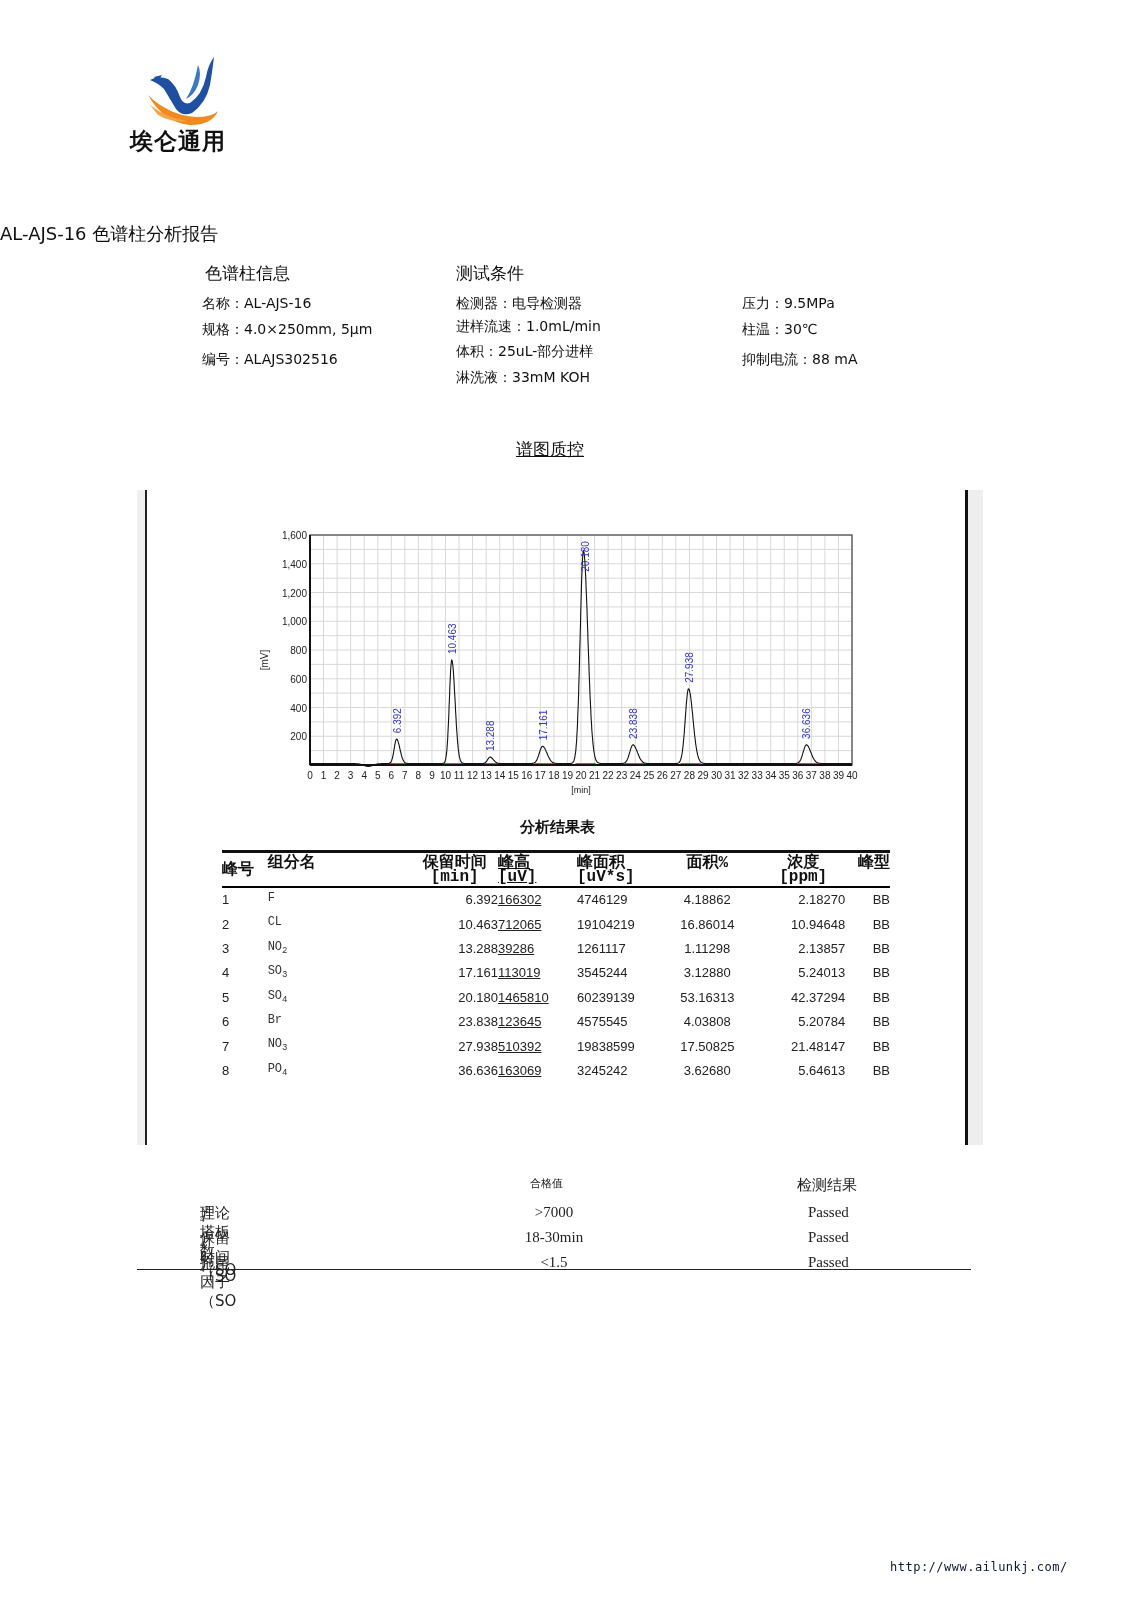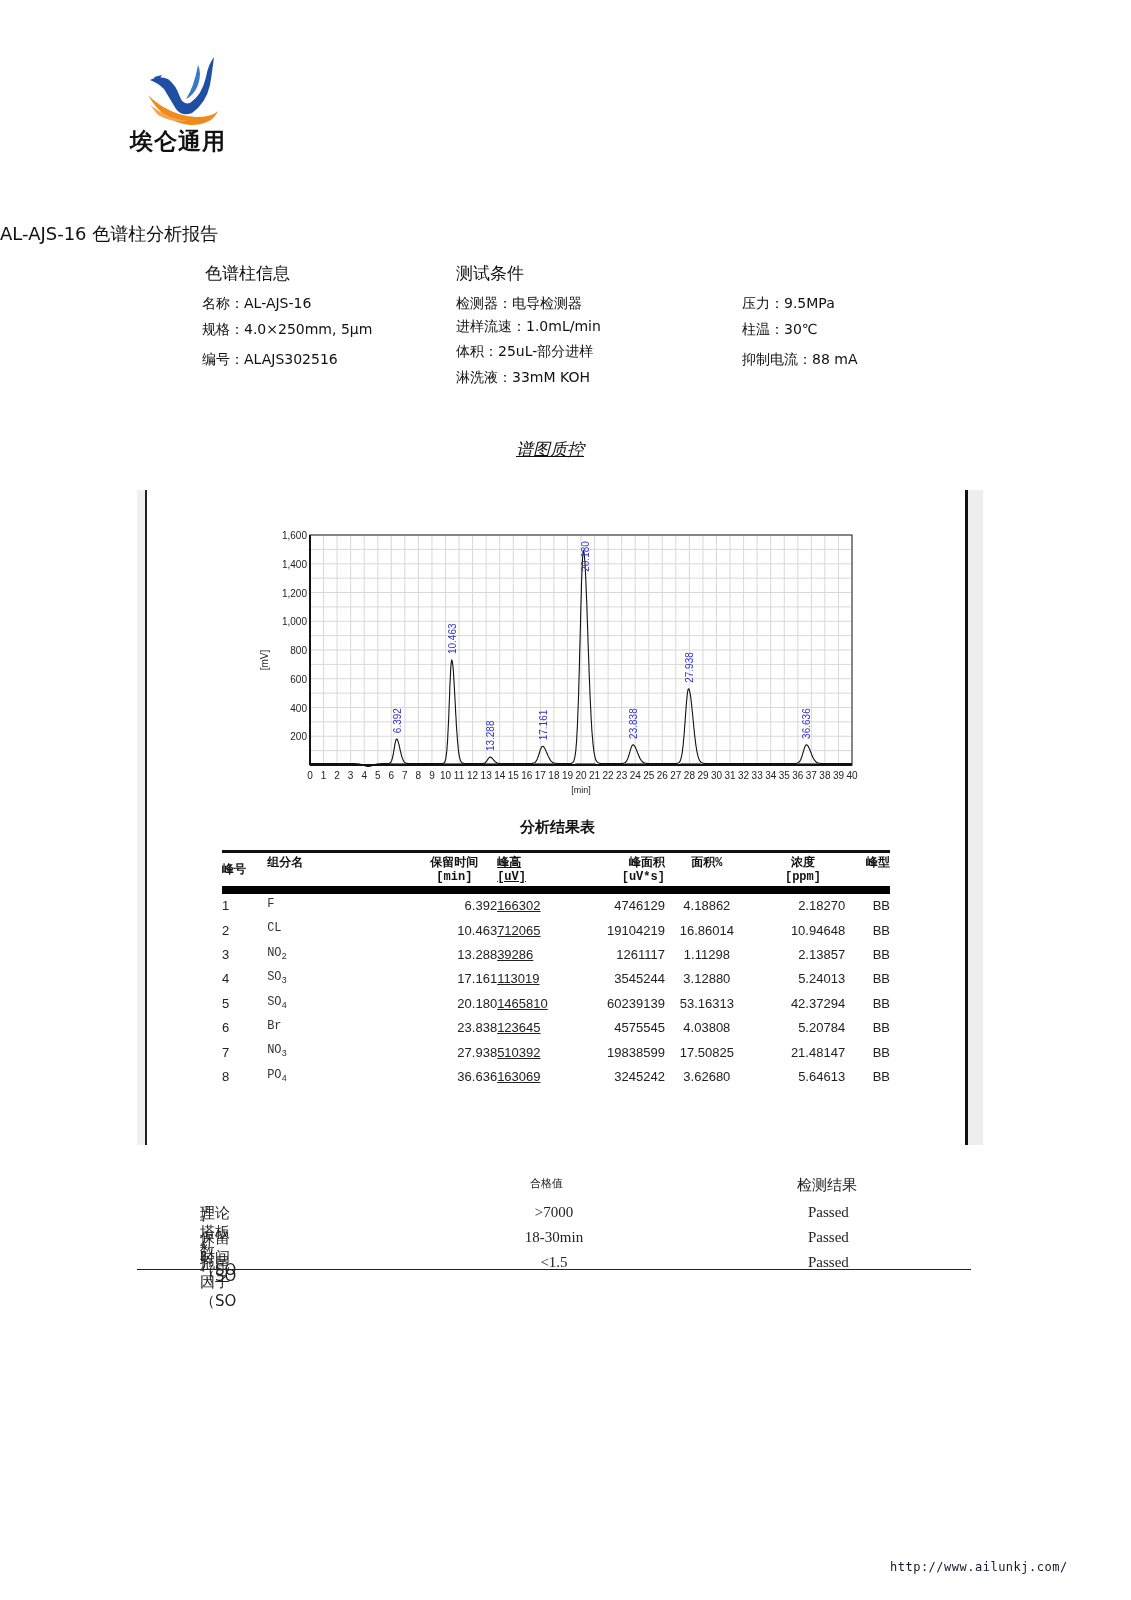--- a/index.html
+++ b/index.html
@@ -4,38 +4,38 @@
 <style>
   html, body { margin:0; padding:0; background:#ffffff; }
   body { width:1131px; height:1600px; position:relative; overflow:hidden;
          font-family:"DejaVu Sans", sans-serif; color:#111; }
   .abs { position:absolute; }
   .logo { left:128px; top:55px; width:120px; height:110px; }
   .logo-text { left:130px; top:126px; font-size:23px; font-weight:bold; letter-spacing:1px; color:#111; }
   .title { left:0; width:1131px; top:190px; text-align:left; font-size:18px;margin-top:32px; }
   .sec-h { font-size:17px; }
   .info { font-size:14px; line-height:18px; white-space:nowrap; }
-  .qc-title { left:0; width:1100px; text-align:center; top:438px; font-size:17px; text-decoration:underline;font-style:italic; }
+  .qc-title { left:0; width:1100px; text-align:center; top:438px; font-size:17px; text-decoration:underline; }
   .frame-left { left:145px; top:490px; width:2px; height:655px; background:#222; }
   .frame-left-shade { left:137px; top:490px; width:8px; height:655px; background:#f0f0f0; }
   .frame-right { left:965px; top:490px; width:3px; height:655px; background:#111; }
   .frame-right-shade { left:968px; top:490px; width:15px; height:655px; background:#eeeeee; }
   .chart-wrap { left:250px; top:525px; width:620px; height:280px; }
   .tbl-title { left:0; width:1115px; top:818px; text-align:center; font-size:15px; font-weight:bold; }
   table.res { position:absolute; left:222px; top:850px; width:668px; border-collapse:collapse; font-family:"Liberation Sans", sans-serif; font-size:13px; }
-  table.res th { font-family:"Liberation Mono", monospace; font-size:12px; font-weight:bold; line-height:14px; padding:3px 0 2px 0; border-top:3px solid #111; border-bottom:8px solid #000000; }
+  table.res th { font-family:"Liberation Mono", monospace; font-size:16px; font-weight:bold; line-height:14px; padding:3px 0 2px 0; border-top:3px solid #111; border-bottom:2px solid #000000; }
   table.res td { padding:0; height:20.5px; line-height:20px; color:#222; }
   table.res td.mono { font-family:"Liberation Mono", monospace; font-size:12px; color:#333; }
   table.res tr.total td { border-top:2px solid #111; font-weight:normal; }
   table.res tr.total td.lbl { font-weight:bold; font-family:"DejaVu Sans", sans-serif; font-size:12px; }
   .c1 { width:52px; text-align:left; }
   .c2 { width:110px; text-align:left; }
   .c3 { width:95px; text-align:right; }
   .c4 { width:85px; text-align:left;text-decoration:underline; }
-  .c5 { width:95px; text-align:right; }
+  .c5 { width:95px; text-align:left; }
   .c6 { width:90px; text-align:center; }
   .c7 { width:105px; text-align:center; }
   .c8 { width:36px; text-align:right; }
   .spacer { width:60px; }
   .qc-table { font-family:"Liberation Serif", serif; font-size:15px; color:#222; }
   .qc-row { position:absolute; left:200px; width:760px; height:24px; }
   .qc-row span { position:absolute; top:0; }
   .qc-line { left:137px; top:1269px; width:834px; height:1px; background:#222; }
   .url { left:890px; top:1560px; font-family:"DejaVu Sans Mono", monospace; font-size:12px; color:#0f172a; letter-spacing:0.5px; }
   sub, sup { font-size:9px; }

